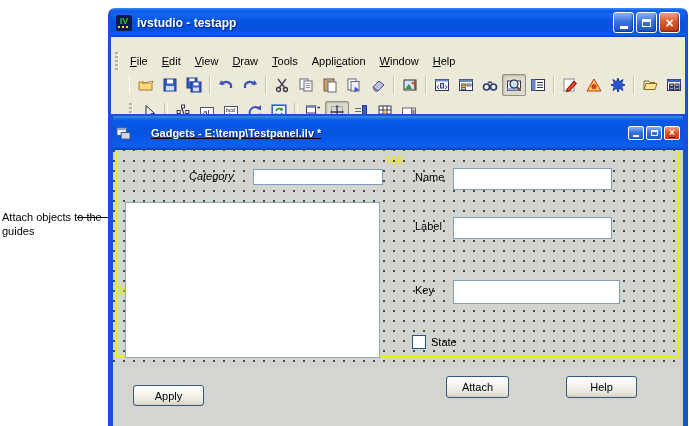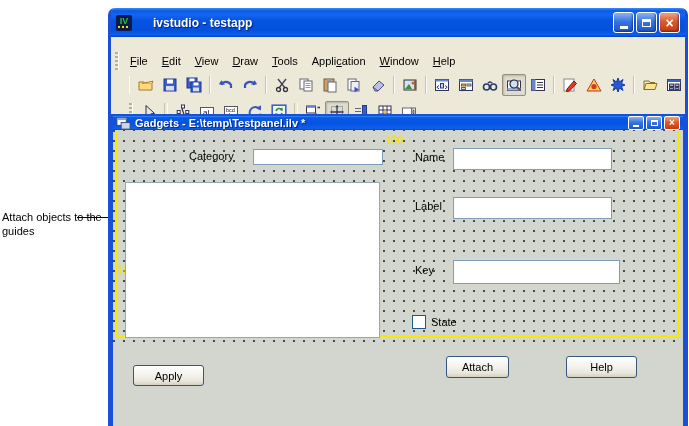--- a/index.html
+++ b/index.html
@@ -10,21 +10,21 @@
   .app{position:absolute;left:108px;top:8px;width:580px;height:426px;box-sizing:border-box;
        background:#ece9d8;border-left:3px solid #1a4fd8;border-right:3px solid #1a4fd8;
        border-bottom:4px solid #1a4fd8;border-radius:7px 7px 0 0;}
   .titlebar{height:29px;border-radius:5px 5px 0 0;display:flex;align-items:center;gap:5px;
        padding:0 5px;box-sizing:border-box;
        background:linear-gradient(180deg,#3b8bf5 0%,#0a59e8 10%,#1466f0 22%,#0553e0 45%,#0451dd 78%,#0e5ef0 92%,#0341b8 100%);}
   .app-icon{width:16px;height:16px;background:#0d1a4e;border-radius:2px;display:flex;flex-direction:column;
        align-items:center;justify-content:center;flex:0 0 auto;}
   .app-icon b{color:#29c32e;font-size:9px;line-height:9px;letter-spacing:0;}
   .app-icon i{width:12px;height:2px;background:repeating-linear-gradient(90deg,#ffd800 0 2px,transparent 2px 4px);}
-  .title-text{flex:1;color:#fff;font-weight:bold;font-size:12px;text-shadow:1px 1px 1px #00237a;white-space:nowrap;margin-left:16px;}
+  .title-text{flex:1;color:#fff;font-weight:bold;font-size:12px;text-shadow:1px 1px 1px #00237a;white-space:nowrap;}
   .winbtns{display:flex;gap:2px;}
   .wbtn{width:21px;height:21px;border:1px solid #fff;border-radius:3px;box-sizing:border-box;
        display:flex;align-items:center;justify-content:center;color:#fff;
        background:linear-gradient(180deg,#8cb3f4,#3a74e0 45%,#1e55c8);box-shadow:inset -1px -1px 2px rgba(0,20,90,.55);}
   .wbtn.close{background:linear-gradient(180deg,#f3a183,#dd5a2c 45%,#c23a0e);}
   .glyph-min{width:8px;height:3px;background:#fff;margin-top:9px;}
   .glyph-max{width:9px;height:8px;box-sizing:border-box;border:1px solid #fff;border-top:3px solid #fff;}
   .glyph-x{font-size:14px;font-weight:bold;line-height:14px;}
 
   
@@ -38,22 +38,22 @@
   .tsep{width:2px;height:18px;border-left:1px solid #c6c2b0;border-right:1px solid #fbfaf6;margin:0 3px;}
   .tbtn{width:22px;height:20px;display:flex;align-items:center;justify-content:center;
         border:1px solid transparent;border-radius:2px;flex:0 0 auto;}
   .tbtn.pressed{border:1px solid #94907f;background:#dfdccd;box-shadow:inset 1px 1px 2px rgba(0,0,0,.18);}
   .ic{width:16px;height:16px;display:block;}
   .ic svg{width:16px;height:16px;display:block;}
 
   
   .gadgets{position:absolute;left:0;top:106px;width:574px;height:316px;box-sizing:border-box;
        border:2px solid #1a4fd8;background:#d2d6ce;}
-  .gtitle{height:14px;display:flex;align-items:center;gap:4px;padding:0 3px;box-sizing:border-box;
-       background:linear-gradient(180deg,#3b8bf5 0%,#0a59e8 12%,#0553e0 50%,#0e5ef0 90%,#0341b8 100%);}
+  .gtitle{height:34px;display:flex;align-items:center;gap:20px;padding:0 3px;box-sizing:border-box;
+       background:linear-gradient(180deg,#3b8bf5 0%,#0a59e8 12%,#0553e0 50%,#0e5ef0 90%,#0341b8 100%);text-decoration:underline;}
   .gicon{width:15px;height:15px;flex:0 0 auto;}
   .gtitle-text{flex:1;color:#fff;font-weight:bold;font-size:11px;text-shadow:1px 1px 1px #00237a;white-space:nowrap;overflow:hidden;}
   .gbtn{width:16px;height:14px;border:1px solid #fff;border-radius:2px;box-sizing:border-box;
        display:flex;align-items:center;justify-content:center;color:#fff;
        background:linear-gradient(180deg,#8cb3f4,#3a74e0 45%,#1e55c8);}
   .gbtn.close{background:linear-gradient(180deg,#f3a183,#dd5a2c 45%,#c23a0e);}
   .glyph-min-s{width:6px;height:2px;background:#fff;margin-top:6px;}
   .glyph-max-s{width:7px;height:6px;box-sizing:border-box;border:1px solid #fff;border-top:2px solid #fff;}
   .glyph-x-s{font-size:10px;font-weight:bold;line-height:10px;}
 
@@ -451,21 +451,21 @@
             <span class="glyph-x-s">×</span>
           </span>
       </span>
     </div>
 
     <div class="gpanel">
       <div class="guide-frame"></div>
       <span class="guide-label" style="left:272px;top:4px;">100</span>
       <span class="guide-label" style="left:4px;top:134px;">100</span>
 
-      <span class="flabel" style="left:76px;top:20px;">Category</span>
+      <span class="flabel" style="left:76px;top:20px;font-style:italic;">Category</span>
       <input class="field" style="left: 140px; top: 19px; width: 130px; height: 16px;" value="">
 
       <span class="flabel" style="left:302px;top:21px;">Name</span>
       <input class="field" style="left: 340px; top: 18px; width: 159px; height: 22px;" value="">
 
       <div class="bigrect"></div>
 
       <span class="flabel" style="left:302px;top:70px;">Label</span>
       <input class="field" style="left: 340px; top: 67px; width: 159px; height: 22px;" value="">
 

